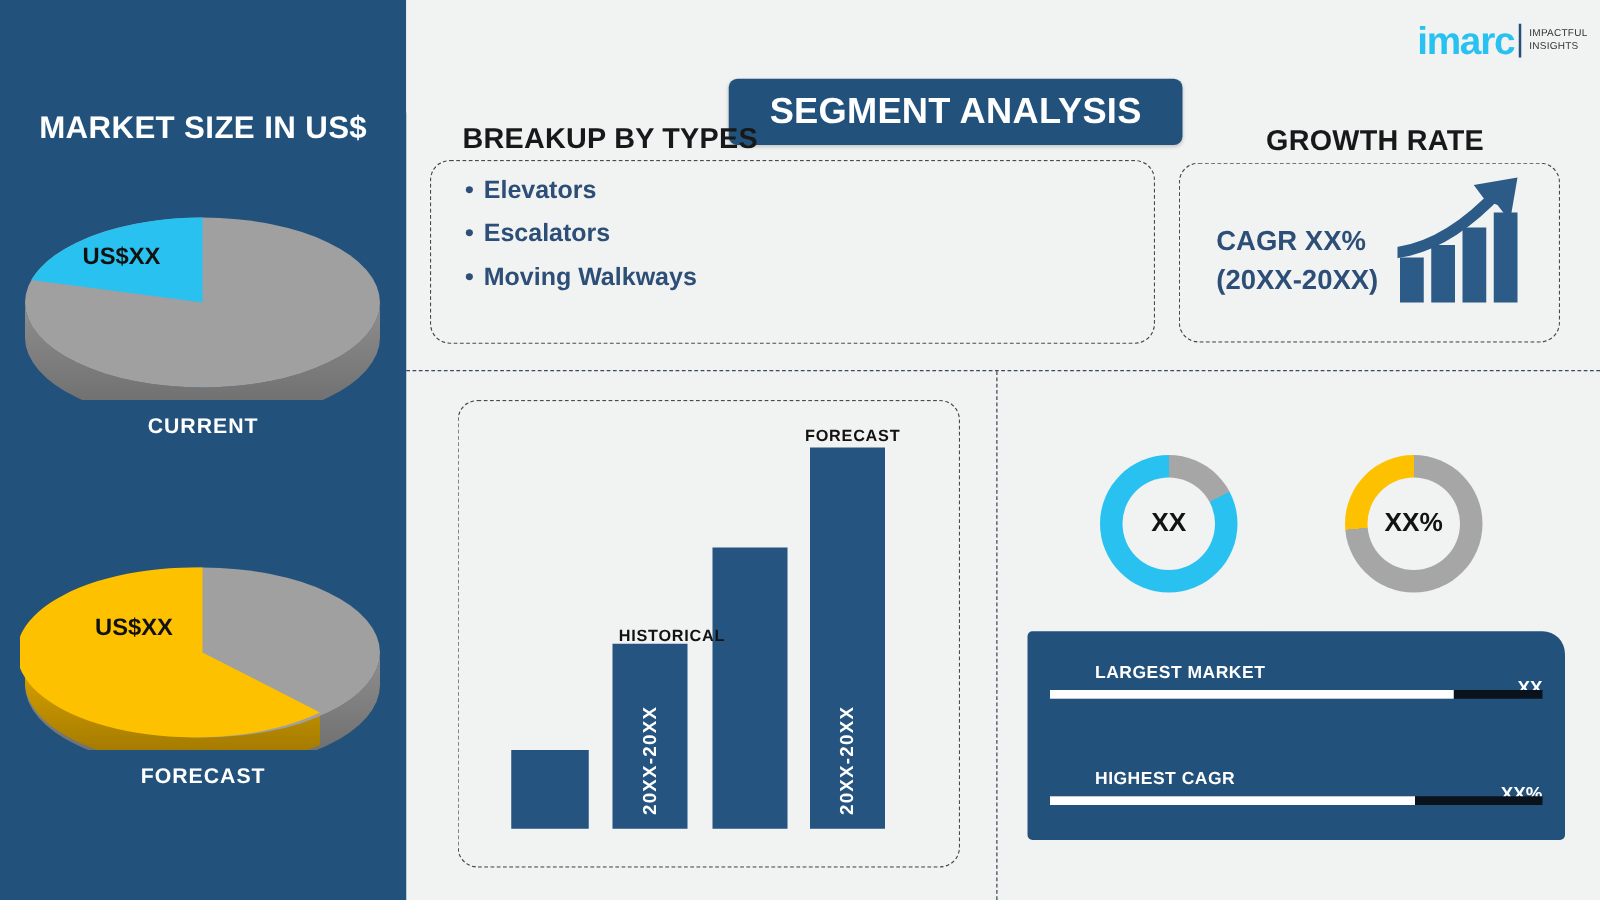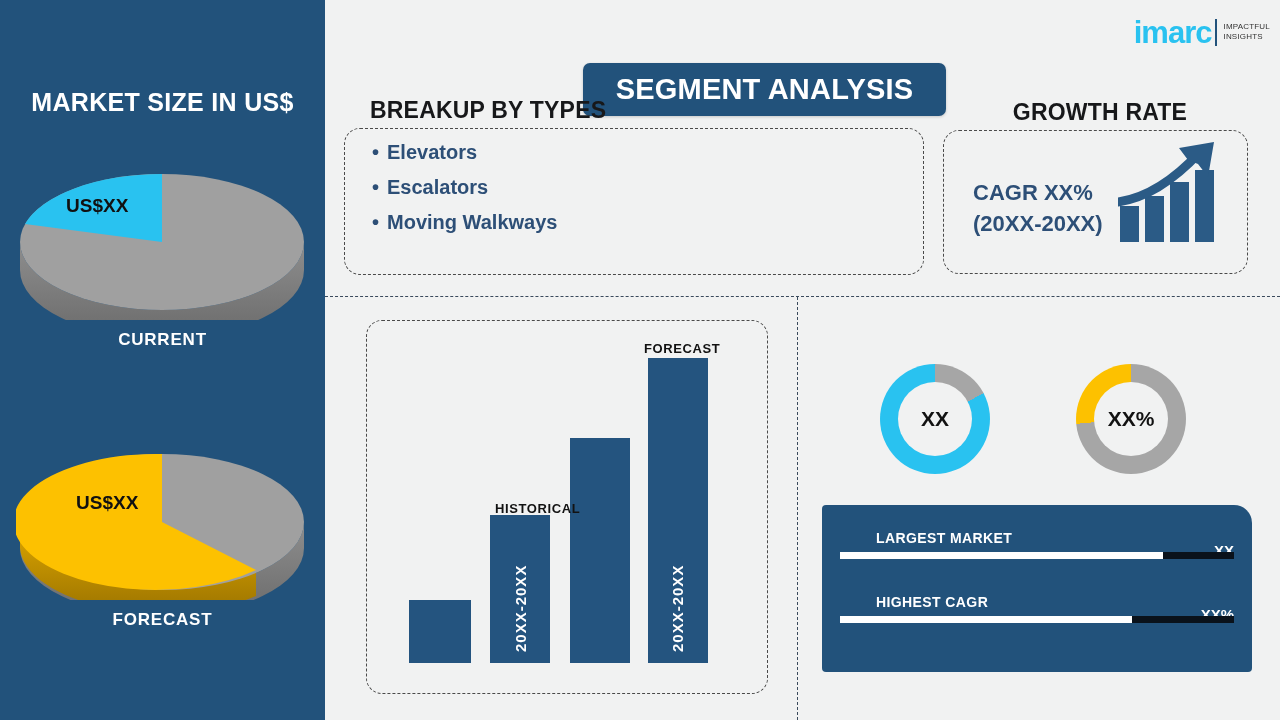--- a/index.html
+++ b/index.html
@@ -232,21 +232,21 @@
   <div class="statpanel">
 
     <div class="stat-row" style="top:24px;">
       <span class="stat-label">LARGEST MARKET</span>
       <span class="stat-value">XX</span>
       <div class="stat-track">
         <div class="stat-fill" id="fill0" style="width: 82%;"></div>
       </div>
     </div>
 
-    <div class="stat-row" style="top:88px;">
+    <div class="stat-row" style="top:109px;">
       <span class="stat-label">HIGHEST CAGR</span>
       <span class="stat-value">XX%</span>
       <div class="stat-track">
         <div class="stat-fill" id="fill1" style="width: 74%;"></div>
       </div>
     </div>
   </div>
 
 </div>
 

